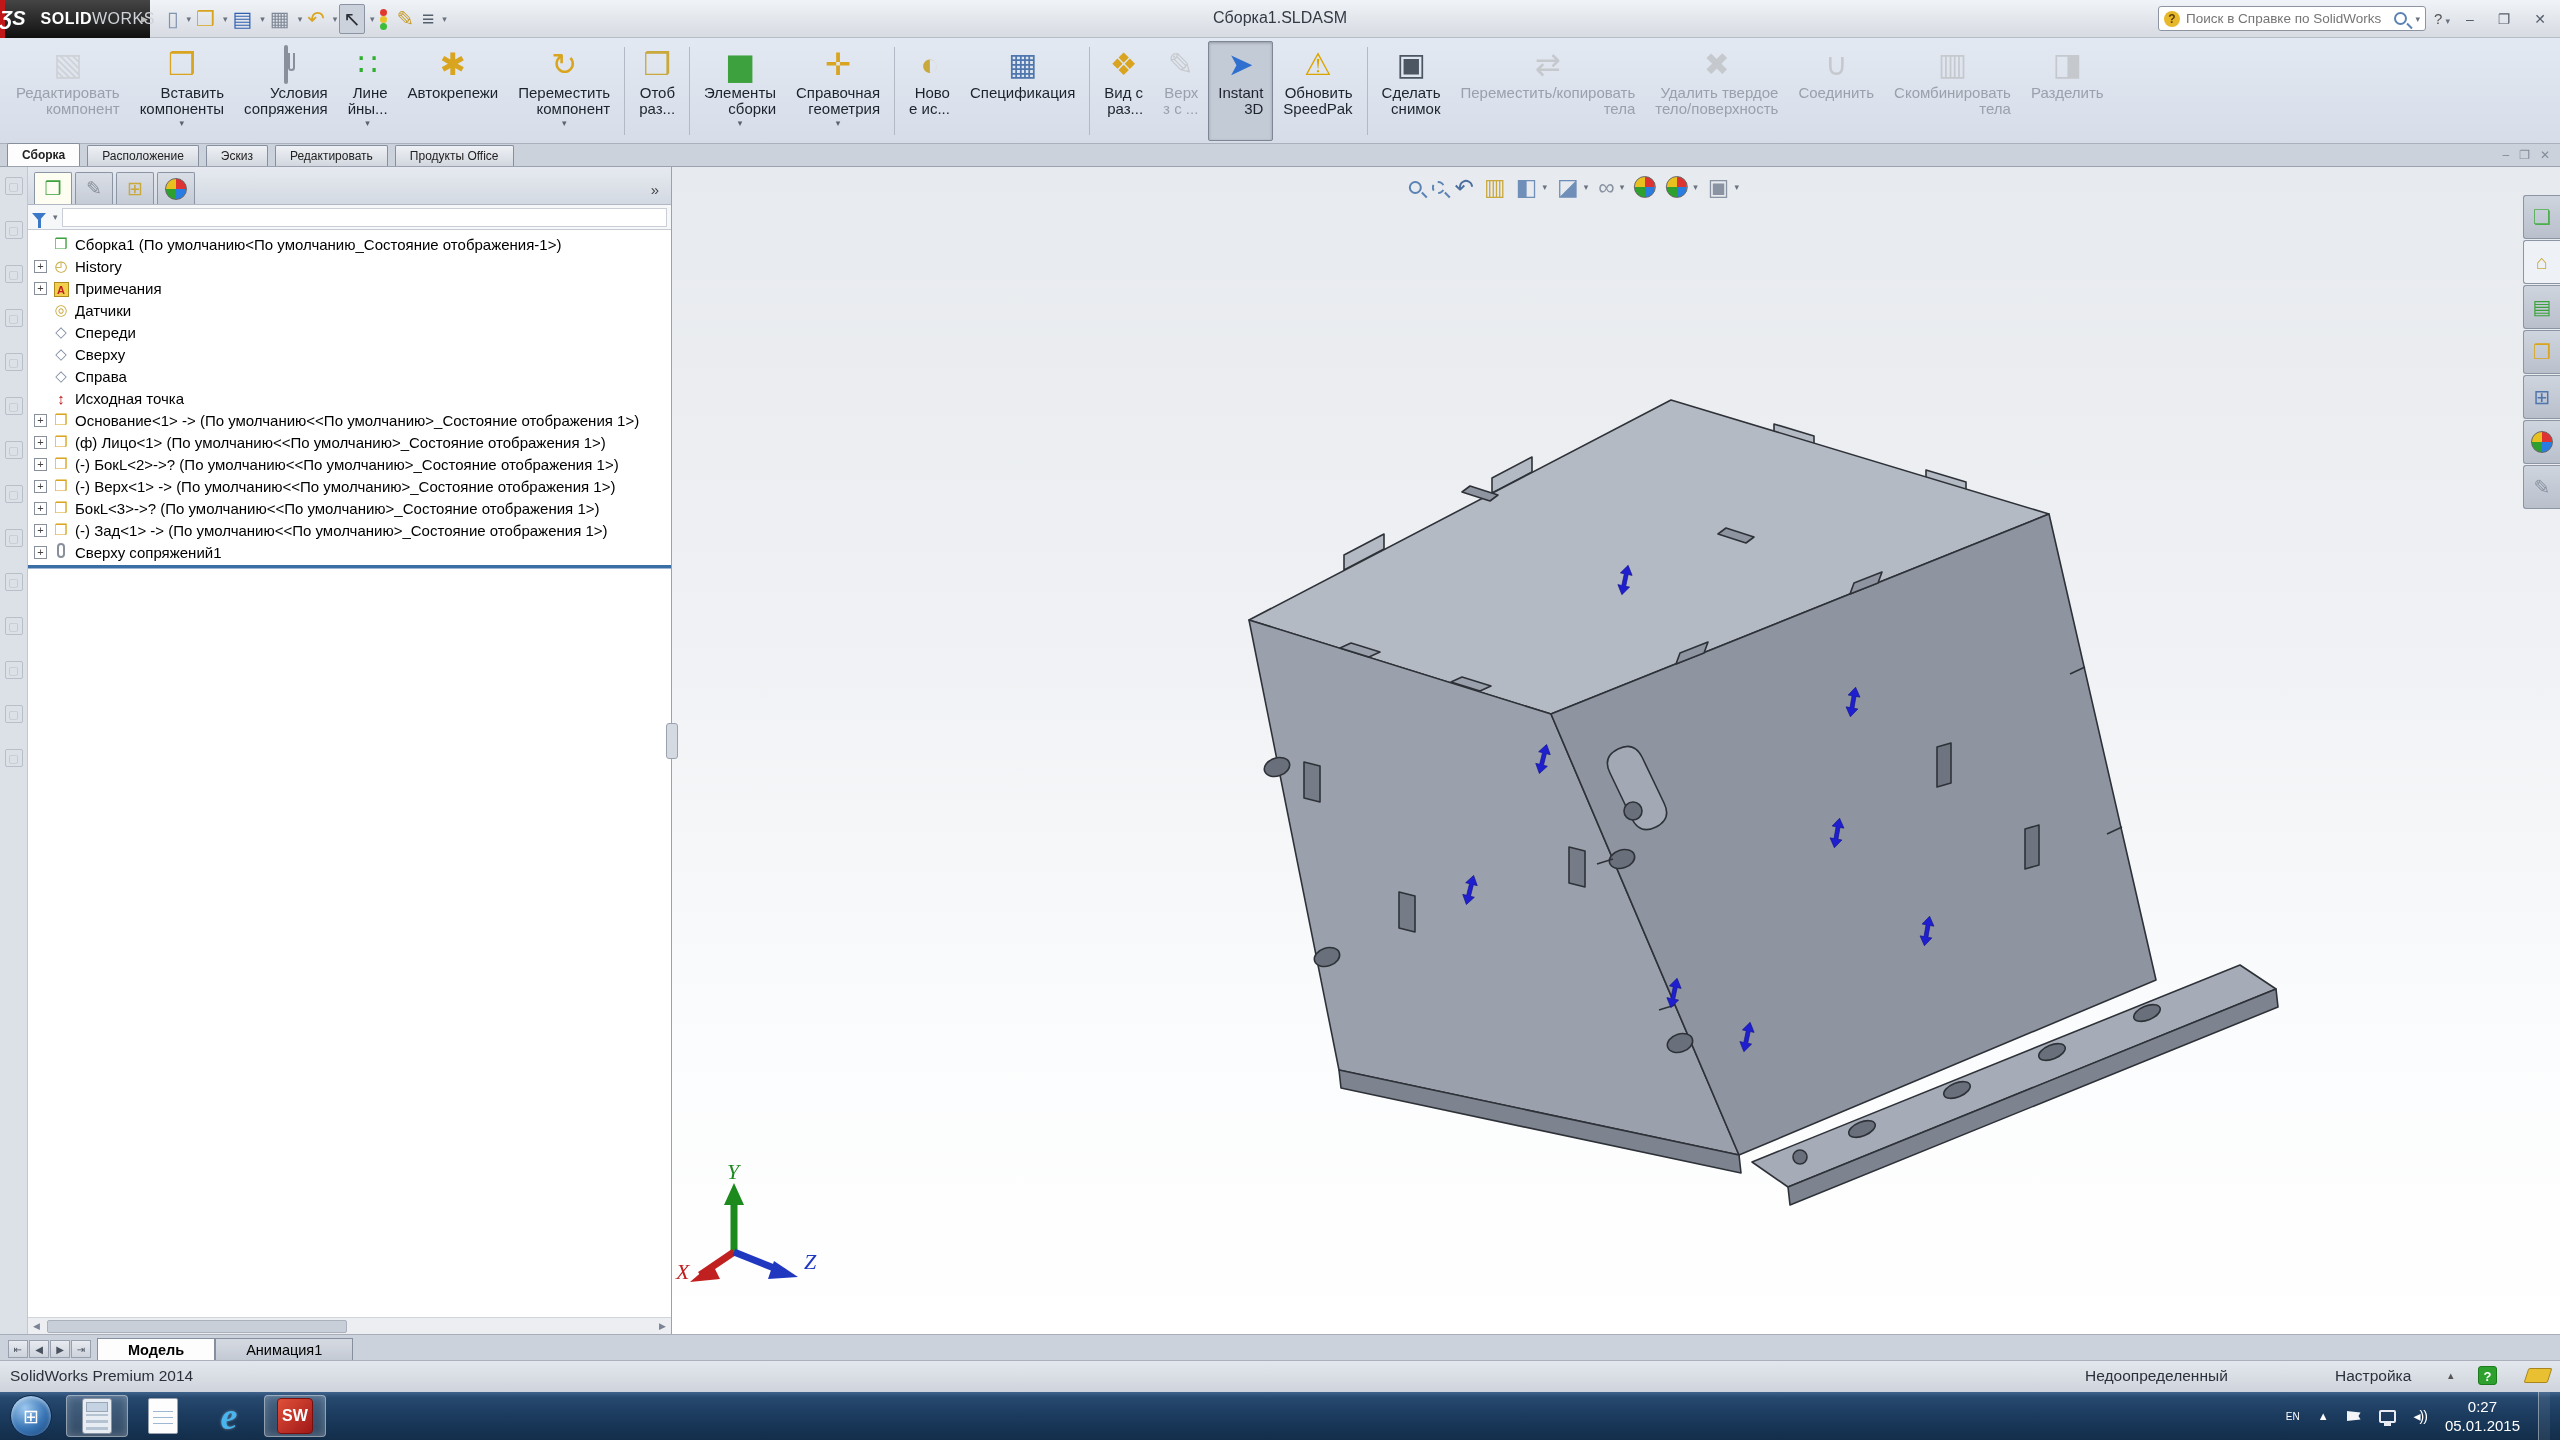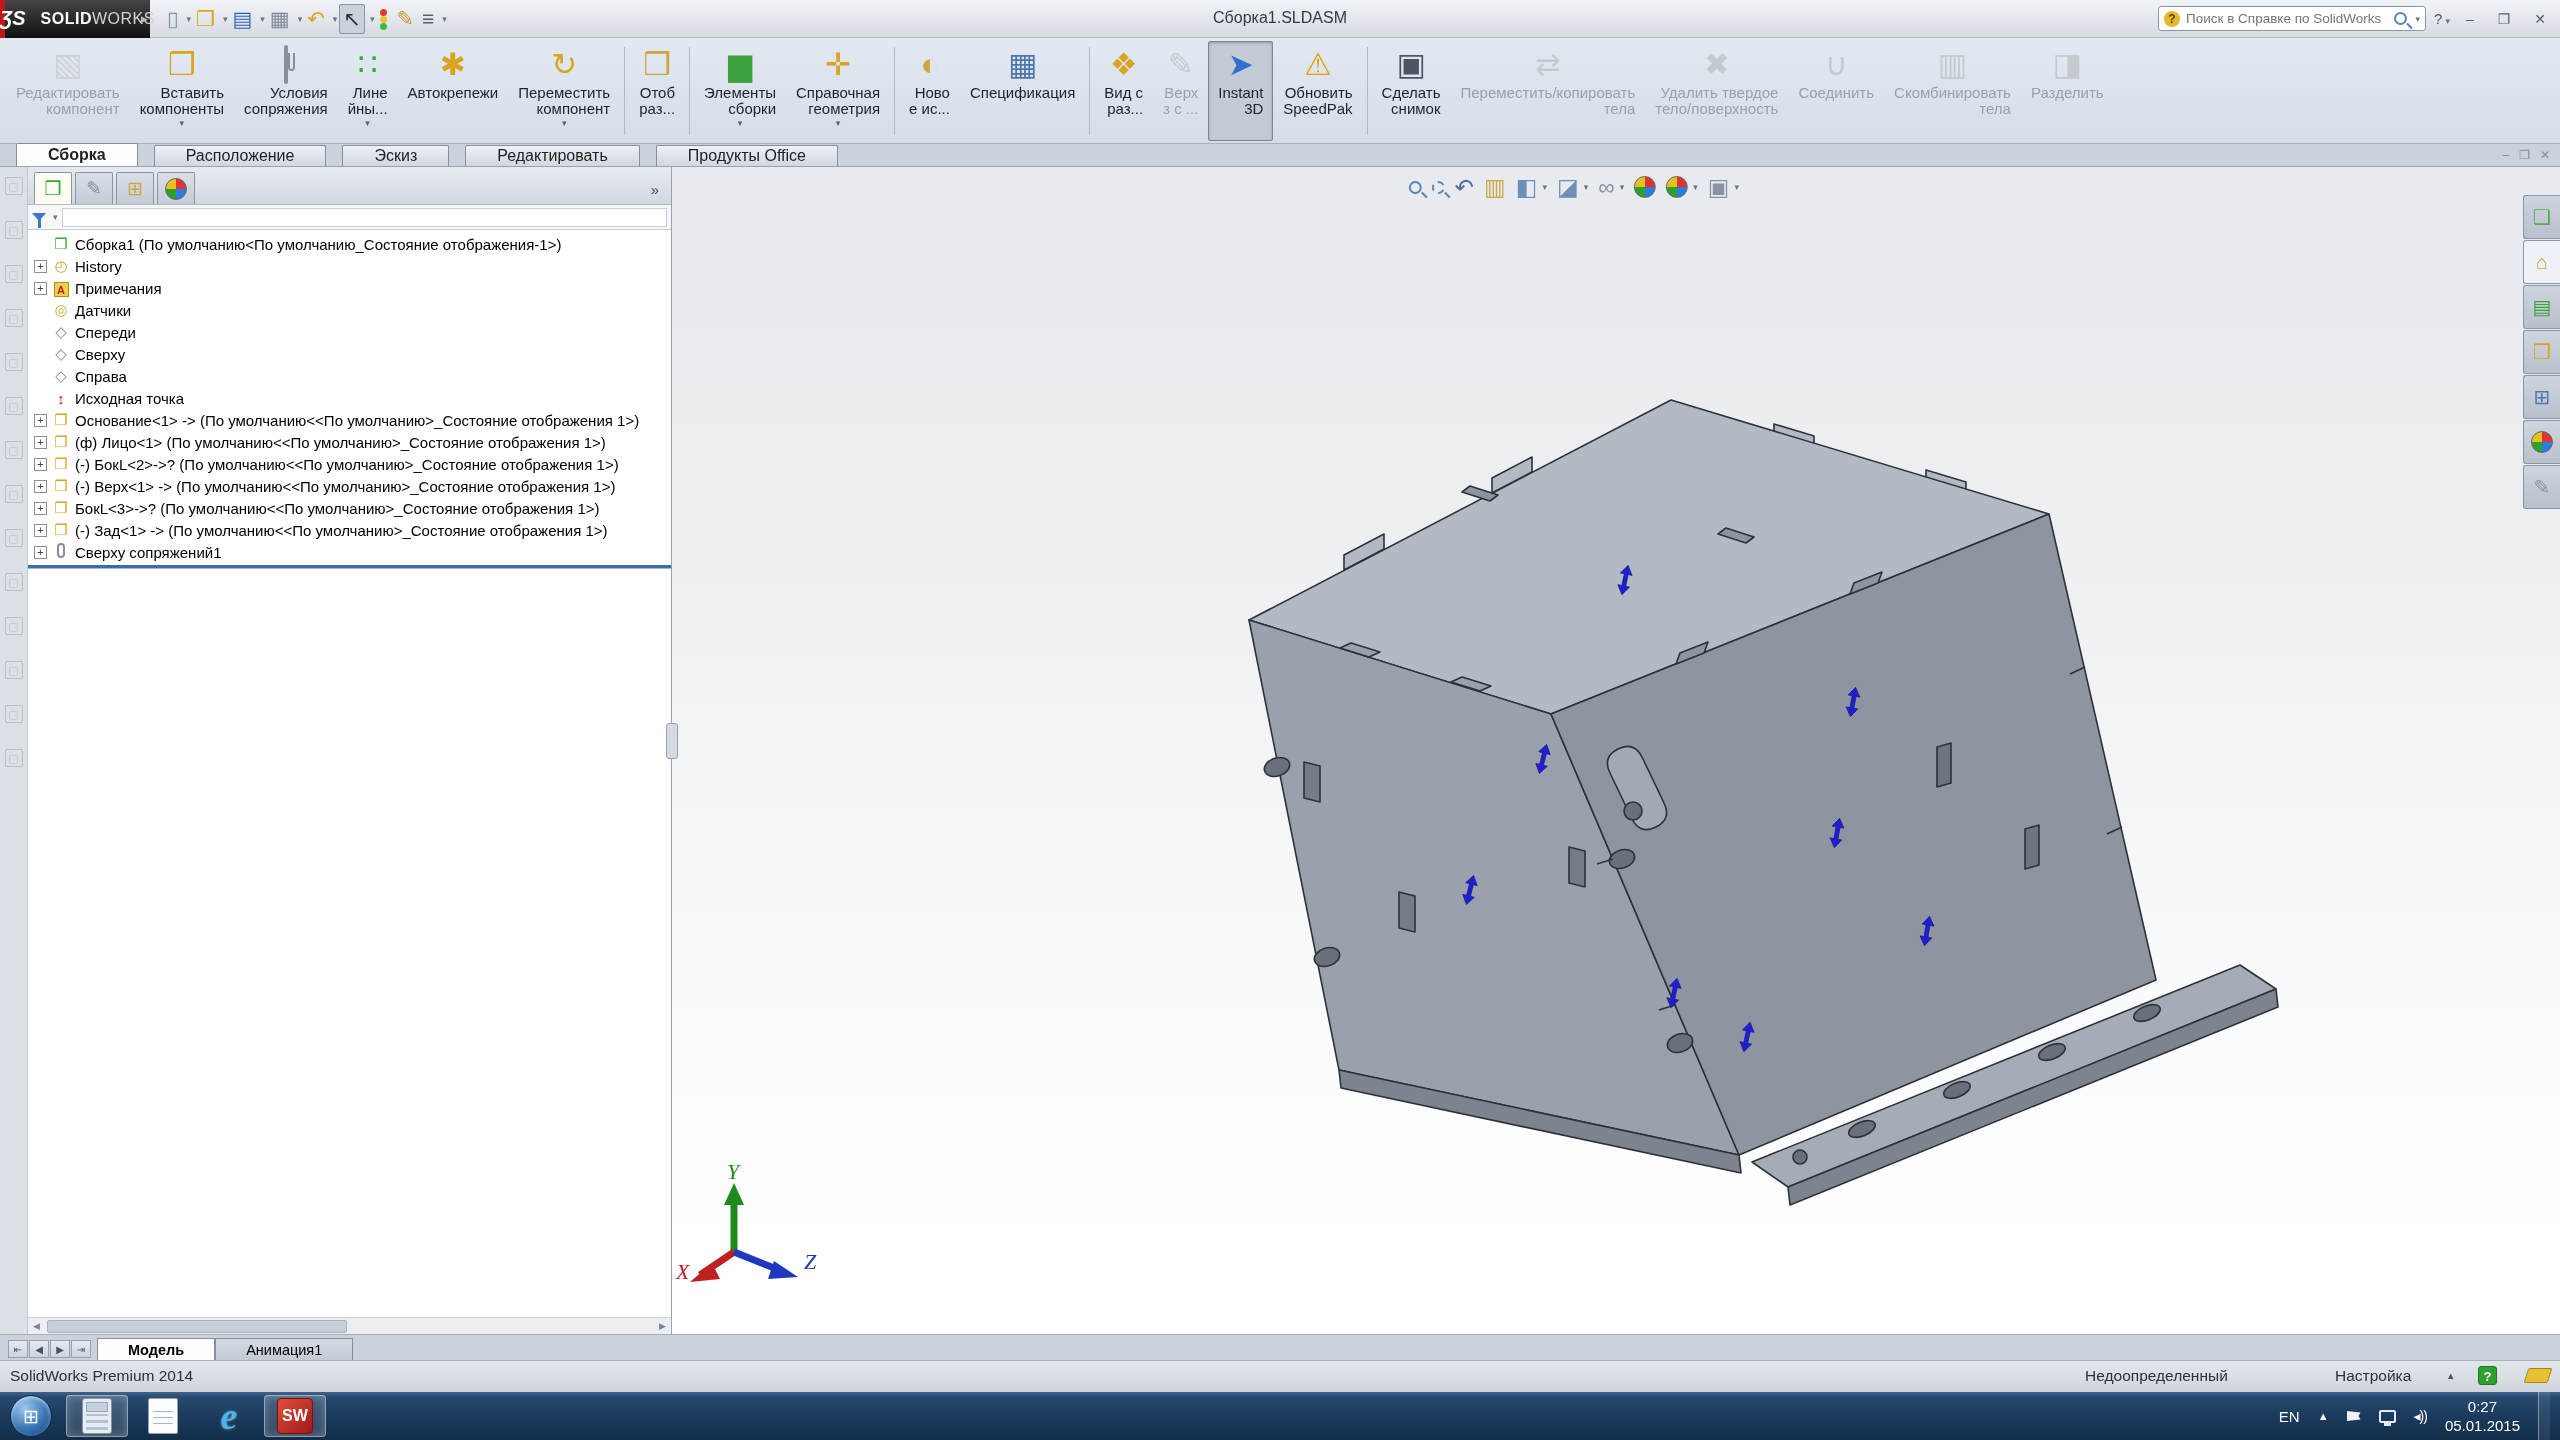--- a/index.html
+++ b/index.html
@@ -58,22 +58,22 @@
     box-shadow:inset 0 1px 3px rgba(0,0,0,.25); }
   .rib-div { width:1px; background:#b4bac5; margin:6px 4px; flex:0 0 auto; }
   .clip { width:12px; height:26px; border:2.5px solid #8a909b; border-radius:7px;
     position:relative; margin:5px 8px 7px; }
   .clip::after { content:""; position:absolute; left:2px; top:6px; width:3px; height:16px;
     border:2px solid #8a909b; border-top:none; border-radius:0 0 4px 4px; }
 
   
   .tabrow { position:absolute; left:0; top:144px; width:2560px; height:23px;
     background:#ccd2db; border-bottom:1px solid #9aa2af; display:flex; align-items:flex-end; }
-  .tab { height:21px; padding:0 31px; font-size:16px; color:#222; display:flex;
-    align-items:center; border:1px solid #868f9d; border-bottom:none; margin-left:16px;
+  .tab { height:21px; padding:0 14px; font-size:12px; color:#222; display:flex;
+    align-items:center; border:1px solid #868f9d; border-bottom:none; margin-left:7px;
     background:linear-gradient(#eef1f5,#d2d7df); border-radius:2px 2px 0 0; }
   .tab.active { background:#fdfdfd; font-weight:bold; height:23px; }
   .tabrow-wb { margin-left:auto; display:flex; gap:10px; padding:0 10px 4px; }
   .tabrow-wb span { color:#828b99; font-size:12px; }
 
   
   .main { position:absolute; left:0; top:167px; width:2560px; height:1167px; display:flex; }
   .leftstrip { width:28px; background:#dcе0e7; background:#dce0e7; border-right:1px solid #c2c7d0;
     display:flex; flex-direction:column; align-items:center; padding-top:10px; gap:26px; }
   .ls-ico { width:18px; height:18px; border:1px solid #b9bfc9; border-radius:2px;
@@ -184,21 +184,21 @@
     border-radius:2px; position:relative; }
   .ic-note::after { content:""; position:absolute; left:4px; right:4px; top:8px; height:22px;
     background:repeating-linear-gradient(0deg,transparent 0 5px,#9db8d4 5px 6px); }
   .ic-ie { font-family:"Liberation Serif","DejaVu Serif",serif; font-style:italic;
     font-size:38px; font-weight:bold; color:#49b5ee; text-shadow:0 0 3px rgba(255,255,255,.4); }
   .ic-sw { width:36px; height:36px; background:linear-gradient(135deg,#e05038,#a01818);
     border:1px solid #7a0f0f; border-radius:4px; color:#fff; font-weight:bold; font-size:16px;
     display:flex; align-items:center; justify-content:center; }
   .tray { margin-left:auto; display:flex; align-items:center; gap:18px; color:#fff;
     padding-right:10px; }
-  .tray .lang { font-size:15px; }
+  .tray .lang { font-size:10px; }
   .tray .up { font-size:11px; }
   .tray-flag { width:14px; height:10px; background:#f2f4f7; clip-path:polygon(0 0,100% 15%,85% 50%,100% 85%,0 100%); }
   .tray-net { width:17px; height:13px; border:2px solid #e8ecf2; border-radius:2px; position:relative; }
   .tray-net::after { content:""; position:absolute; left:3px; bottom:-5px; width:7px; height:3px; background:#e8ecf2; }
   .tray-vol { font-size:14px; letter-spacing:-1px; }
   .clock { text-align:center; font-size:15px; line-height:19px; }
   .showdesk { width:12px; height:48px; border-left:1px solid rgba(255,255,255,.4);
     background:rgba(255,255,255,.08); }
 </style>
 </head>

